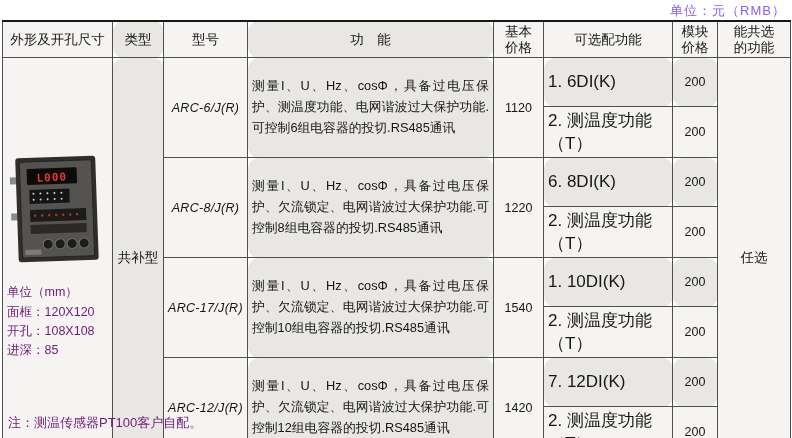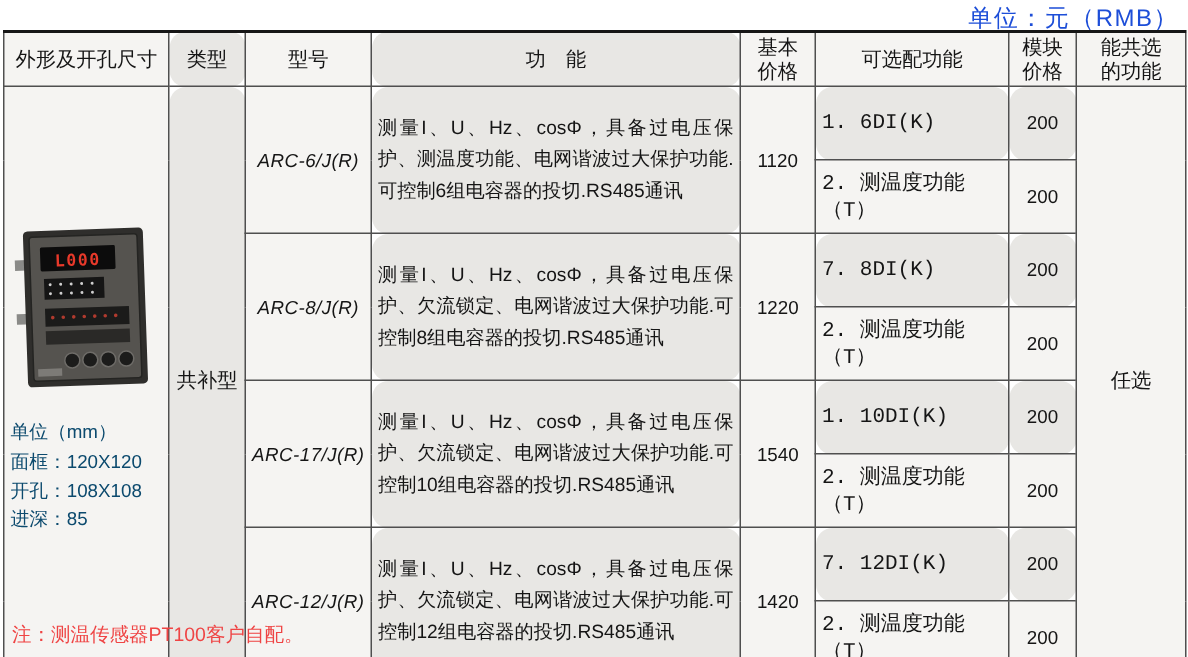--- a/index.html
+++ b/index.html
@@ -6,21 +6,21 @@
   body{
     width:792px;height:438px;
     background:#ffffff;
     font-family:"Liberation Sans","DejaVu Sans",sans-serif;
     color:#1c1c1c;
     position:relative;
     overflow:hidden;
   }
   .unit-label{
     position:absolute;top:2px;right:6px;
-    font-size:16px;letter-spacing:1px;color:#1d4ed8;
+    font-size:13px;letter-spacing:1px;color:#8b5cf6;
   }
   table.price-table{
     position:absolute;top:20px;left:2px;
     width:788px;
     border-collapse:collapse;
     table-layout:fixed;
     font-size:13px;
   }
   table.price-table td,table.price-table th{
     border:1px solid #4f4f4f;
@@ -38,30 +38,30 @@
     height:30px;
   }
   .shade{background:#e8e7e4 !important;border-radius:11px;}
   td.model-cell{text-align:center;font-size:12.5px;letter-spacing:0.3px;font-style:italic;}
   td.func-cell{
     font-size:12.8px;line-height:1.62;
     padding:4px 10px;
     text-align:justify;
   }
   td.price-cell{text-align:center;font-size:12.5px;margin-left:10px;}
-  td.opt-cell{font-size:14px;padding-left:13px;height:44px;font-family:Liberation Mono, monospace;}
+  td.opt-cell{font-size:17px;padding-left:13px;height:44px;}
   td.type-cell,td.coselect-cell{text-align:center;font-size:13.5px;}
   td.dims-cell{vertical-align:middle;padding:4px 4px 4px 8px;}
   .device-wrap{margin:0 0 14px 2px;}
   .dim-lines div{
-    font-size:12.5px;line-height:1.55;color:#0c4a6e;white-space:nowrap;
+    font-size:12.5px;line-height:1.55;color:#701a75;white-space:nowrap;
   }
   .note{
     position:absolute;left:8px;top:414px;
-    font-size:13px;color:#ef4444;
+    font-size:13px;color:#701a75;
   }
 </style>
 </head>
 <body>
 
 <div class="unit-label">单位：元（RMB）</div>
 
 <table class="price-table">
   <colgroup>
     <col style="width:110px">
@@ -150,21 +150,21 @@
   </tr>
   <tr>
     <td class="opt-cell">2. 测温度功能（T）</td>
     <td class="price-cell">200</td>
   </tr>
 
   <tr>
     <td class="model-cell" rowspan="2">ARC-8/J(R)</td>
     <td class="func-cell shade" rowspan="2">测量I、U、Hz、cosΦ，具备过电压保护、欠流锁定、电网谐波过大保护功能.可控制8组电容器的投切.RS485通讯</td>
     <td class="price-cell" rowspan="2">1220</td>
-    <td class="opt-cell shade">7. 8DI(K)</td>
+    <td class="opt-cell shade">6. 8DI(K)</td>
     <td class="price-cell shade">200</td>
   </tr>
   <tr>
     <td class="opt-cell">2. 测温度功能（T）</td>
     <td class="price-cell">200</td>
   </tr>
 
   <tr>
     <td class="model-cell" rowspan="2">ARC-17/J(R)</td>
     <td class="func-cell shade" rowspan="2">测量I、U、Hz、cosΦ，具备过电压保护、欠流锁定、电网谐波过大保护功能.可控制10组电容器的投切.RS485通讯</td>

